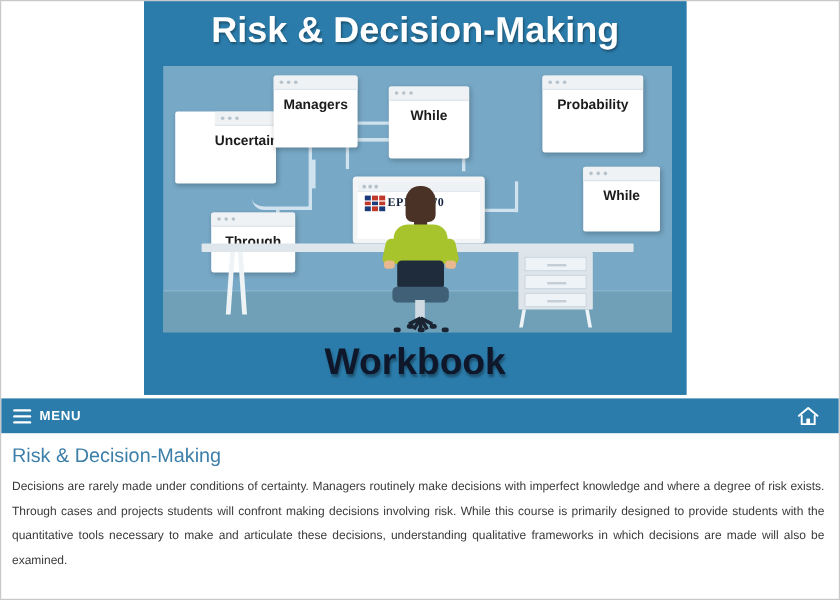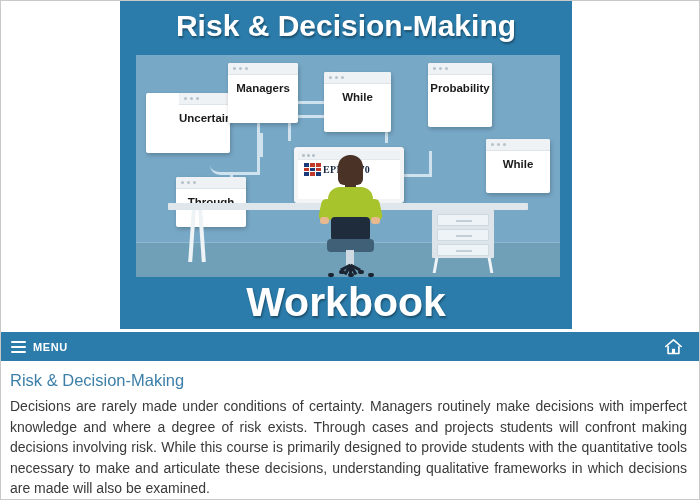--- a/index.html
+++ b/index.html
@@ -42,22 +42,22 @@
     font-weight: bold;
     letter-spacing: 0px;
     text-shadow: 1px 2px 2px rgba(0,0,0,0.35);
     font-family: "Liberation Sans", sans-serif;
   }
   #hero-footer {
     position: absolute;
     left: 0; right: 0; bottom: 2px;
     height: 46px;
     text-align: center;
-    color: #ffffff;
-    font-size: 41px;
+    color: #0f172a;
+    font-size: 31px;
     font-weight: bold;
     line-height: 46px;
     text-shadow: 1px 2px 2px rgba(0,0,0,0.35);
   }
 
   
   #scene {
     position: absolute;
     left: 14px;
     top: 52px;
@@ -379,21 +379,21 @@
   }
   #page-title {
     color: #3c7fa8;
     font-size: 16.5px;
     font-weight: normal;
     margin: 2px 0 6px 0;
     font-family: "Liberation Sans", sans-serif;
   }
   #body-text {
     color: #3a3a3a;
-    font-size: 14px;
+    font-size: 10px;
     line-height: 20.5px;
     text-align: justify;
     margin: 0;
     padding-right: 4px;
   }
 </style>
 </head>
 <body>
 
 <div id="hero-wrap">
@@ -434,21 +434,21 @@
 
       <div class="card" style="left:188px; top:17px; width:67px; height:60px;">
         <div class="card-bar">
           <span class="dot d1"></span>
           <span class="dot d2"></span>
           <span class="dot d3"></span>
         </div>
         <span class="card-label">While</span>
       </div>
 
-      <div class="card" style="left:292px; top:8px; width:64px; height:64px;">
+      <div class="card" style="left:316px; top:8px; width:84px; height:64px;">
         <div class="card-bar">
           <span class="dot d1"></span>
           <span class="dot d2"></span>
           <span class="dot d3"></span>
         </div>
         <span class="card-label">Probability</span>
       </div>
 
       <div class="card" style="left:350px; top:84px; width:64px; height:54px;">
         <div class="card-bar">

